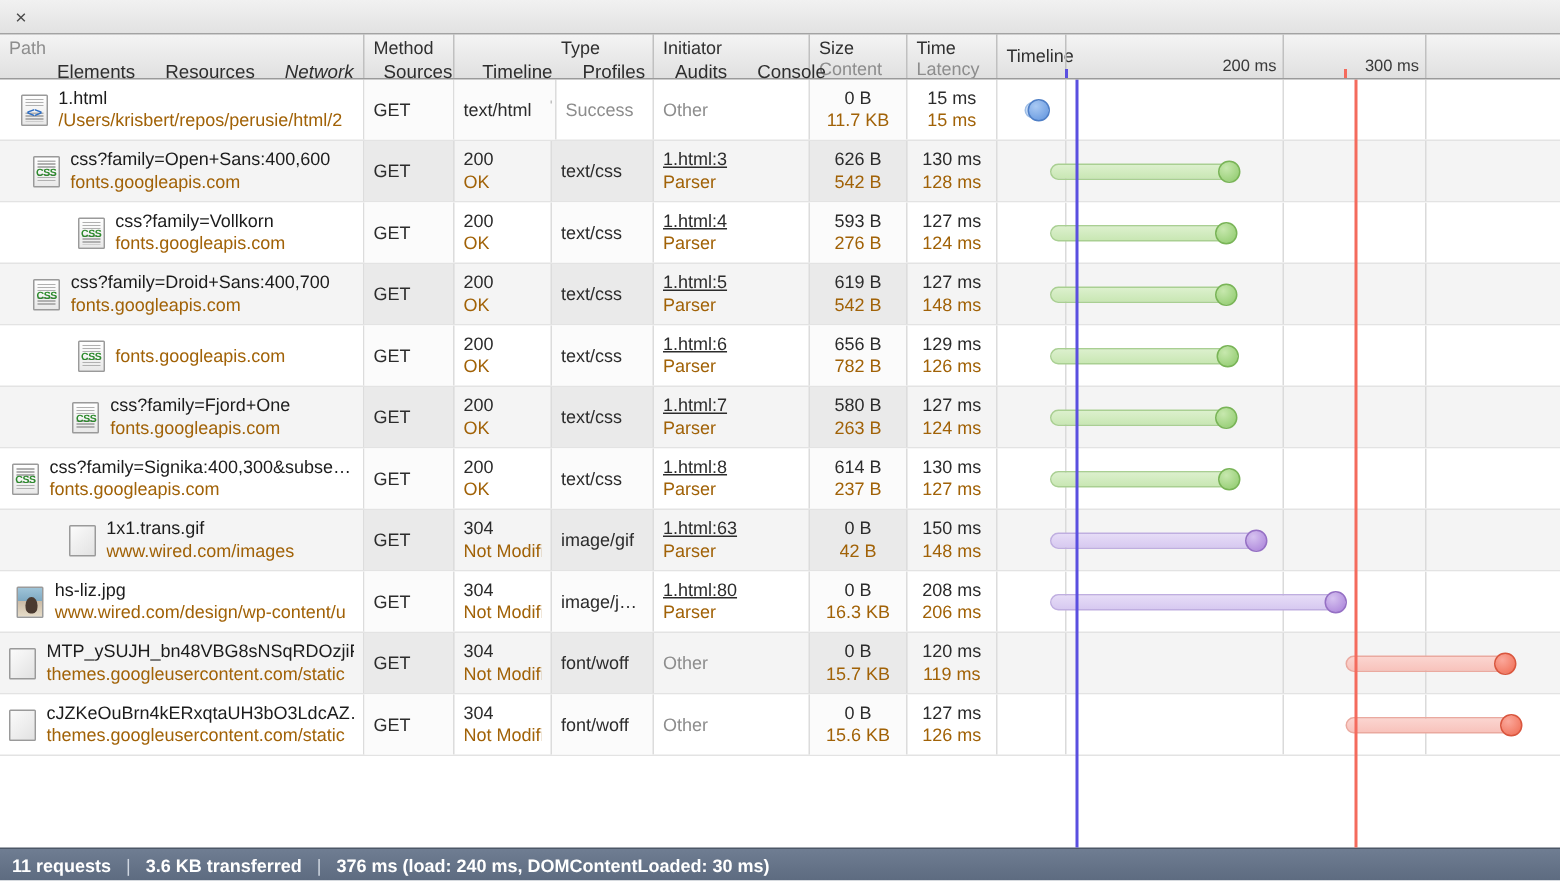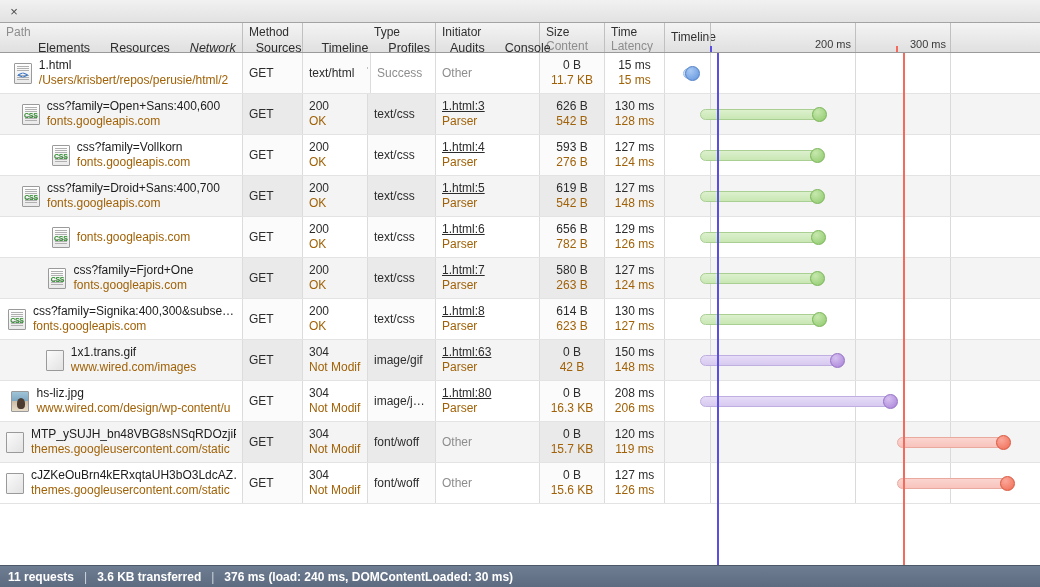--- a/index.html
+++ b/index.html
@@ -563,21 +563,21 @@
         </div>
         <div class="cell shade middle" style="width: 68px; flex: 0 0 68px;">
           <div class="l1">text/css</div>
         </div>
         <div class="cell middle" style="width: 104px; flex: 0 0 104px;">
           <div class="l1 link">1.html:8</div>
           <div class="l2">Parser</div>
         </div>
         <div class="cell shade right middle" style="width: 65px; flex: 0 0 65px;">
           <div class="l1">614 B</div>
-          <div class="l2">623 B</div>
+          <div class="l2">237 B</div>
         </div>
         <div class="cell right middle" style="width: 60px; flex: 0 0 60px;">
           <div class="l1">130 ms</div>
           <div class="l2">127 ms</div>
         </div>
         <div class="tl-cell">
           <div class="grid-line" style="left: 45px;"></div>
           <div class="grid-line" style="left: 190px;"></div>
           <div class="grid-line" style="left: 285px;"></div>
           <div class="bar green" style="left: 35px; width: 122px;">

